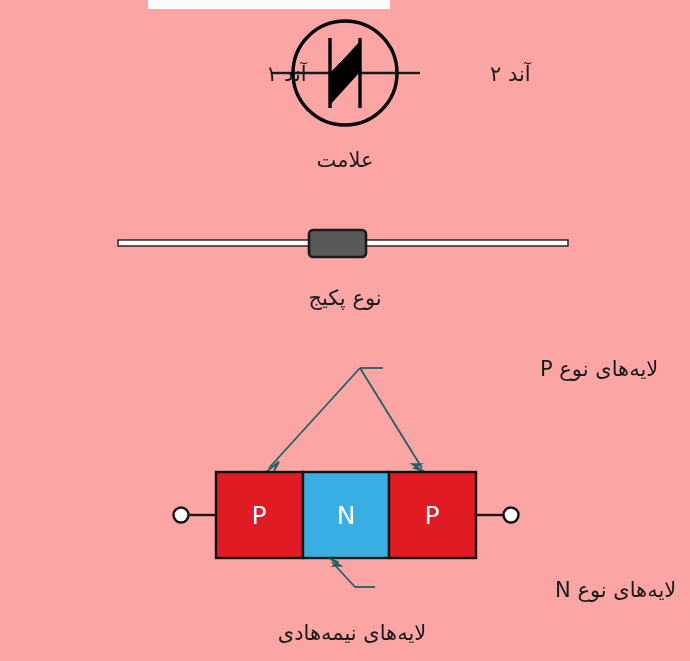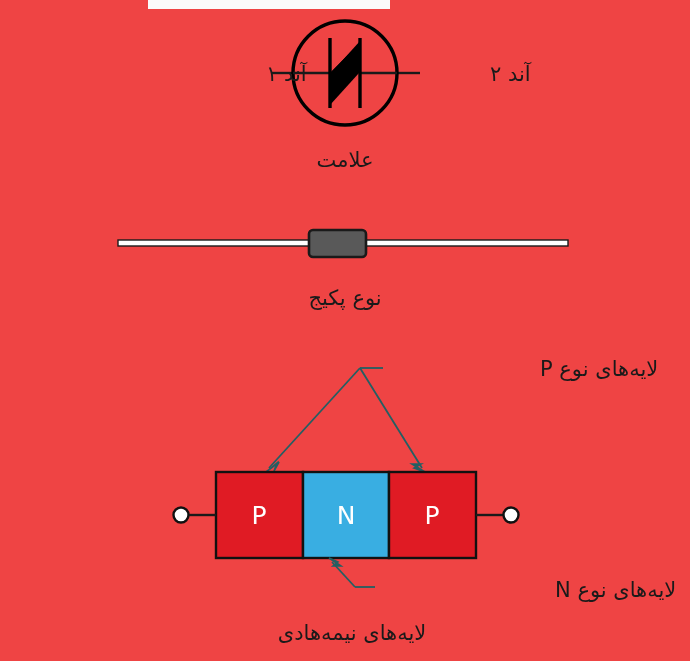--- a/index.html
+++ b/index.html
@@ -7,21 +7,21 @@
     padding: 0;
     background: #ffffff;
   }
   body {
     font-family: "DejaVu Sans", "Liberation Sans", sans-serif;
   }
   #figure {
     position: relative;
     width: 690px;
     height: 661px;
-    background: #ef4444;
+    background: #fca5a5;
     overflow: hidden;
   }
   #figure svg {
     position: absolute;
     inset: 0;
     display: block;
   }
   .cap {
     font-family: "DejaVu Sans", "Liberation Sans", sans-serif;
     fill: #1a1a1a;

